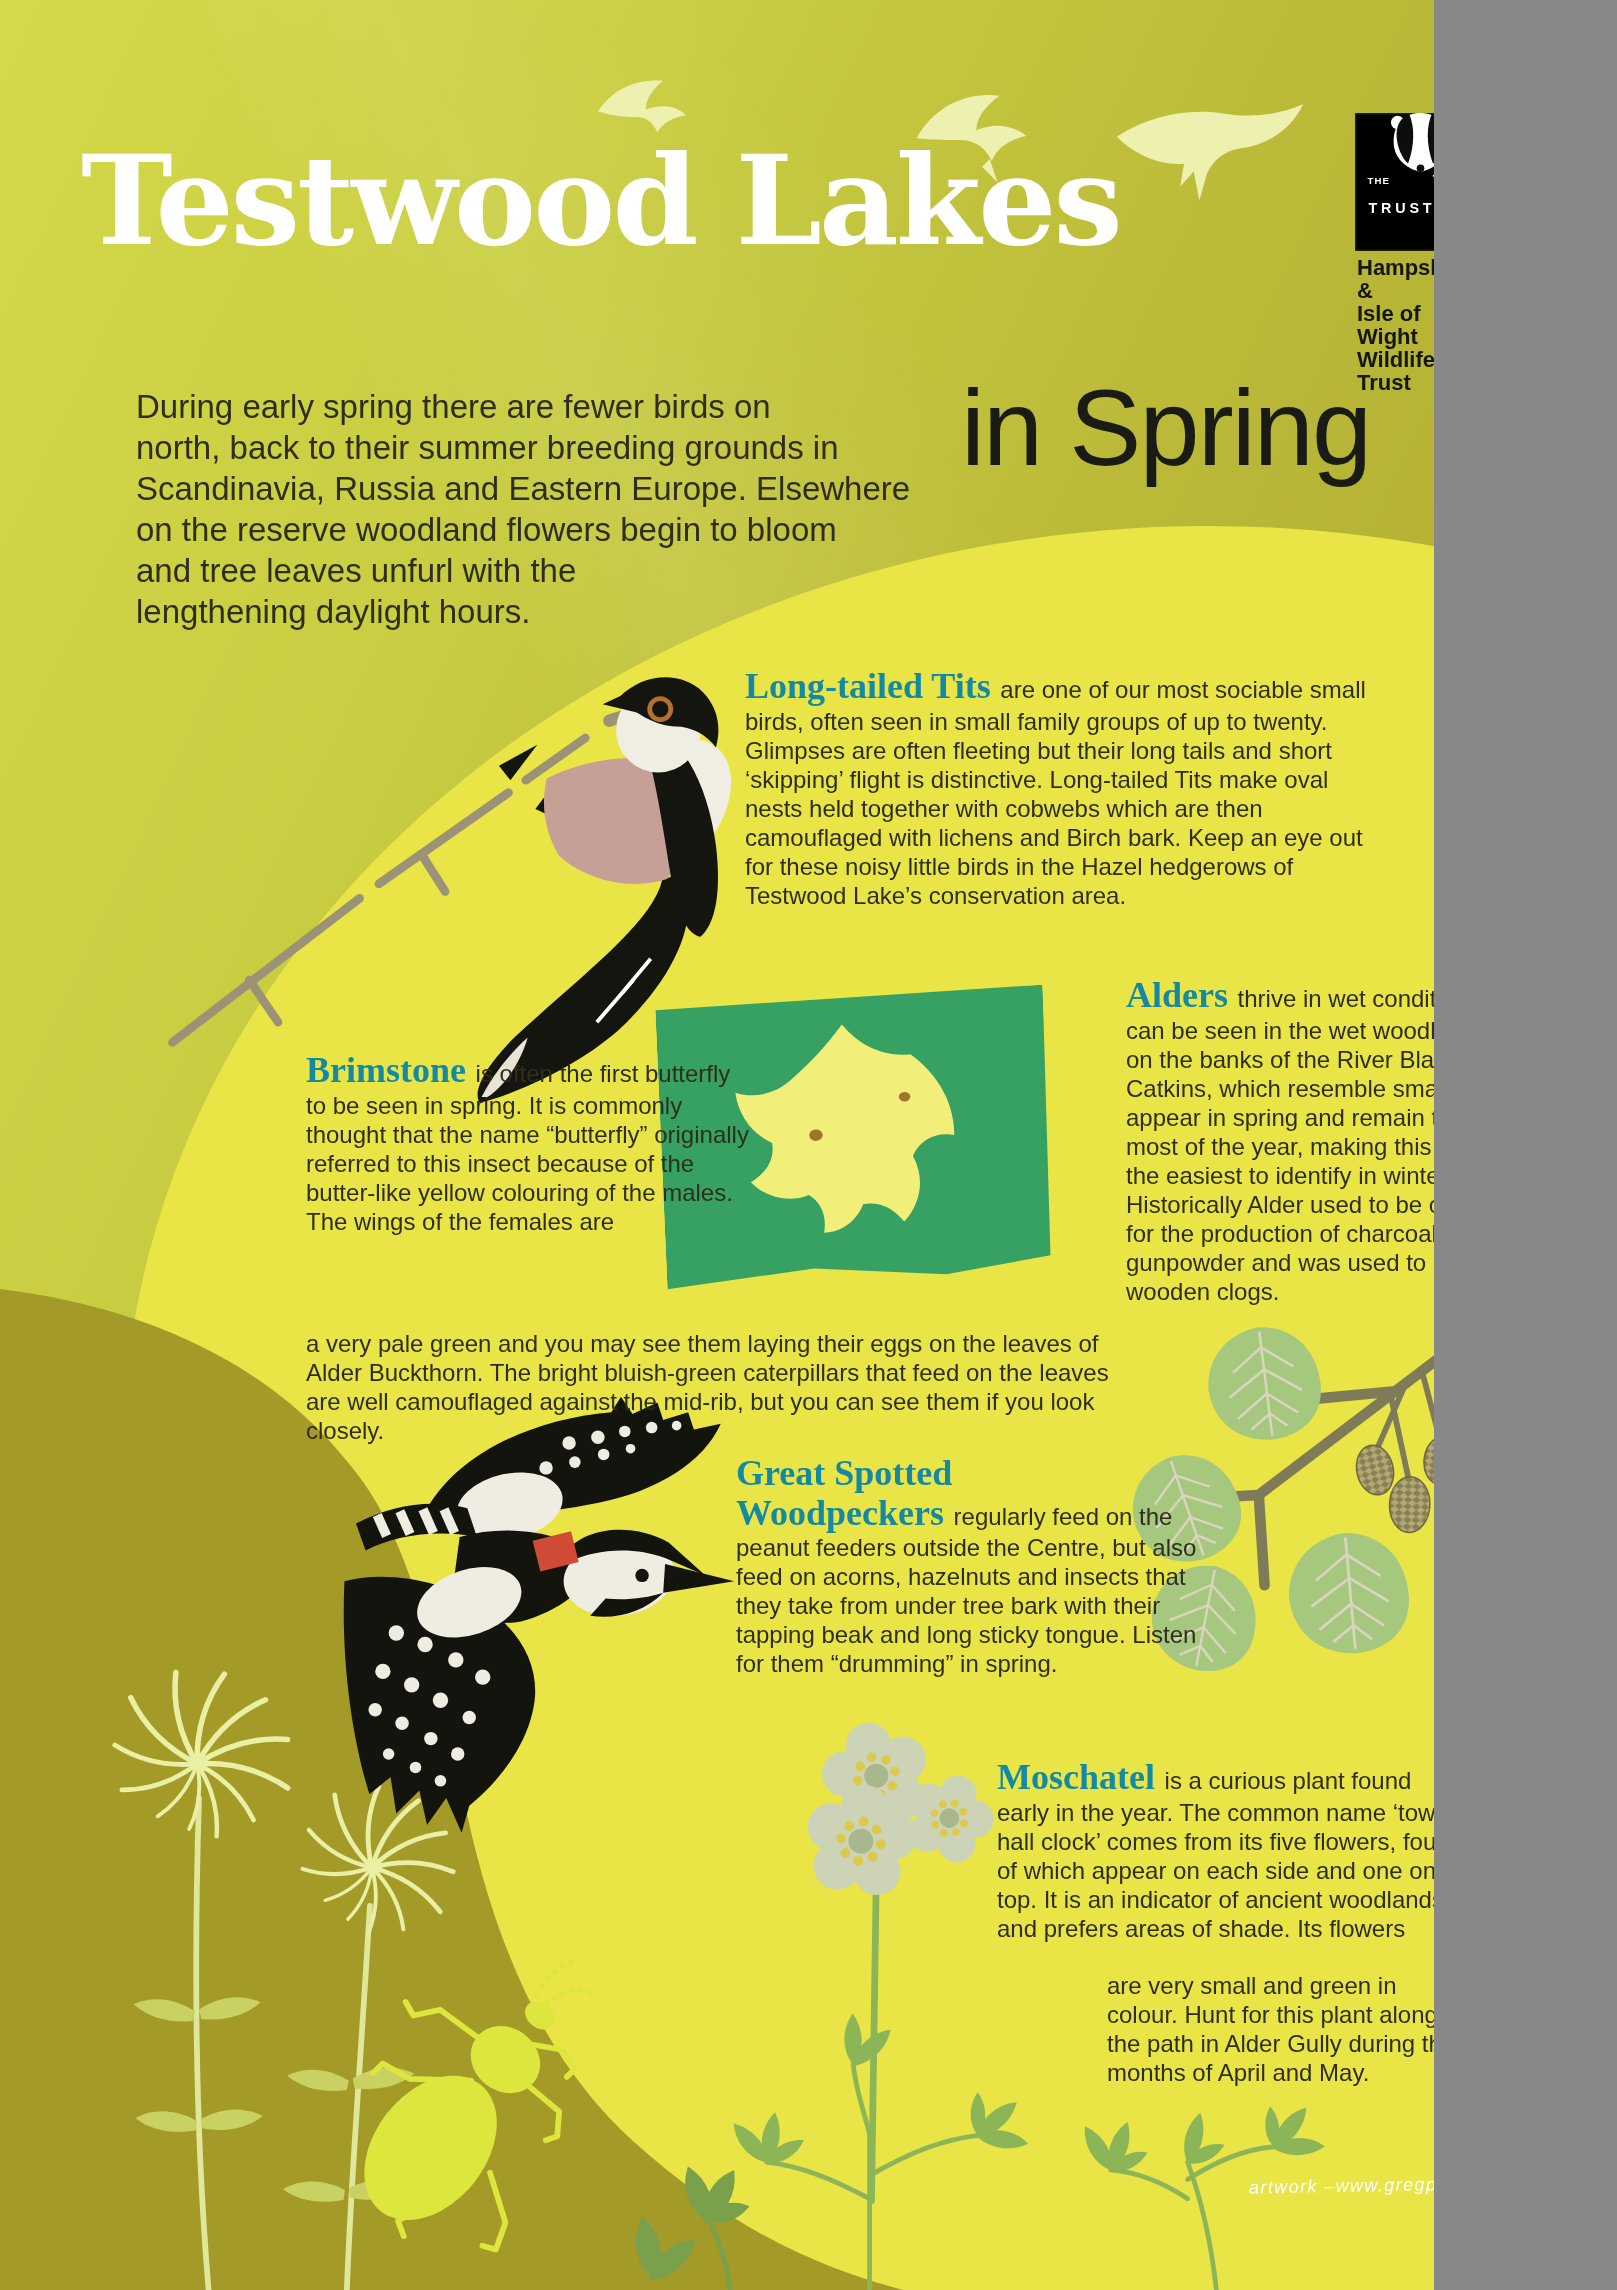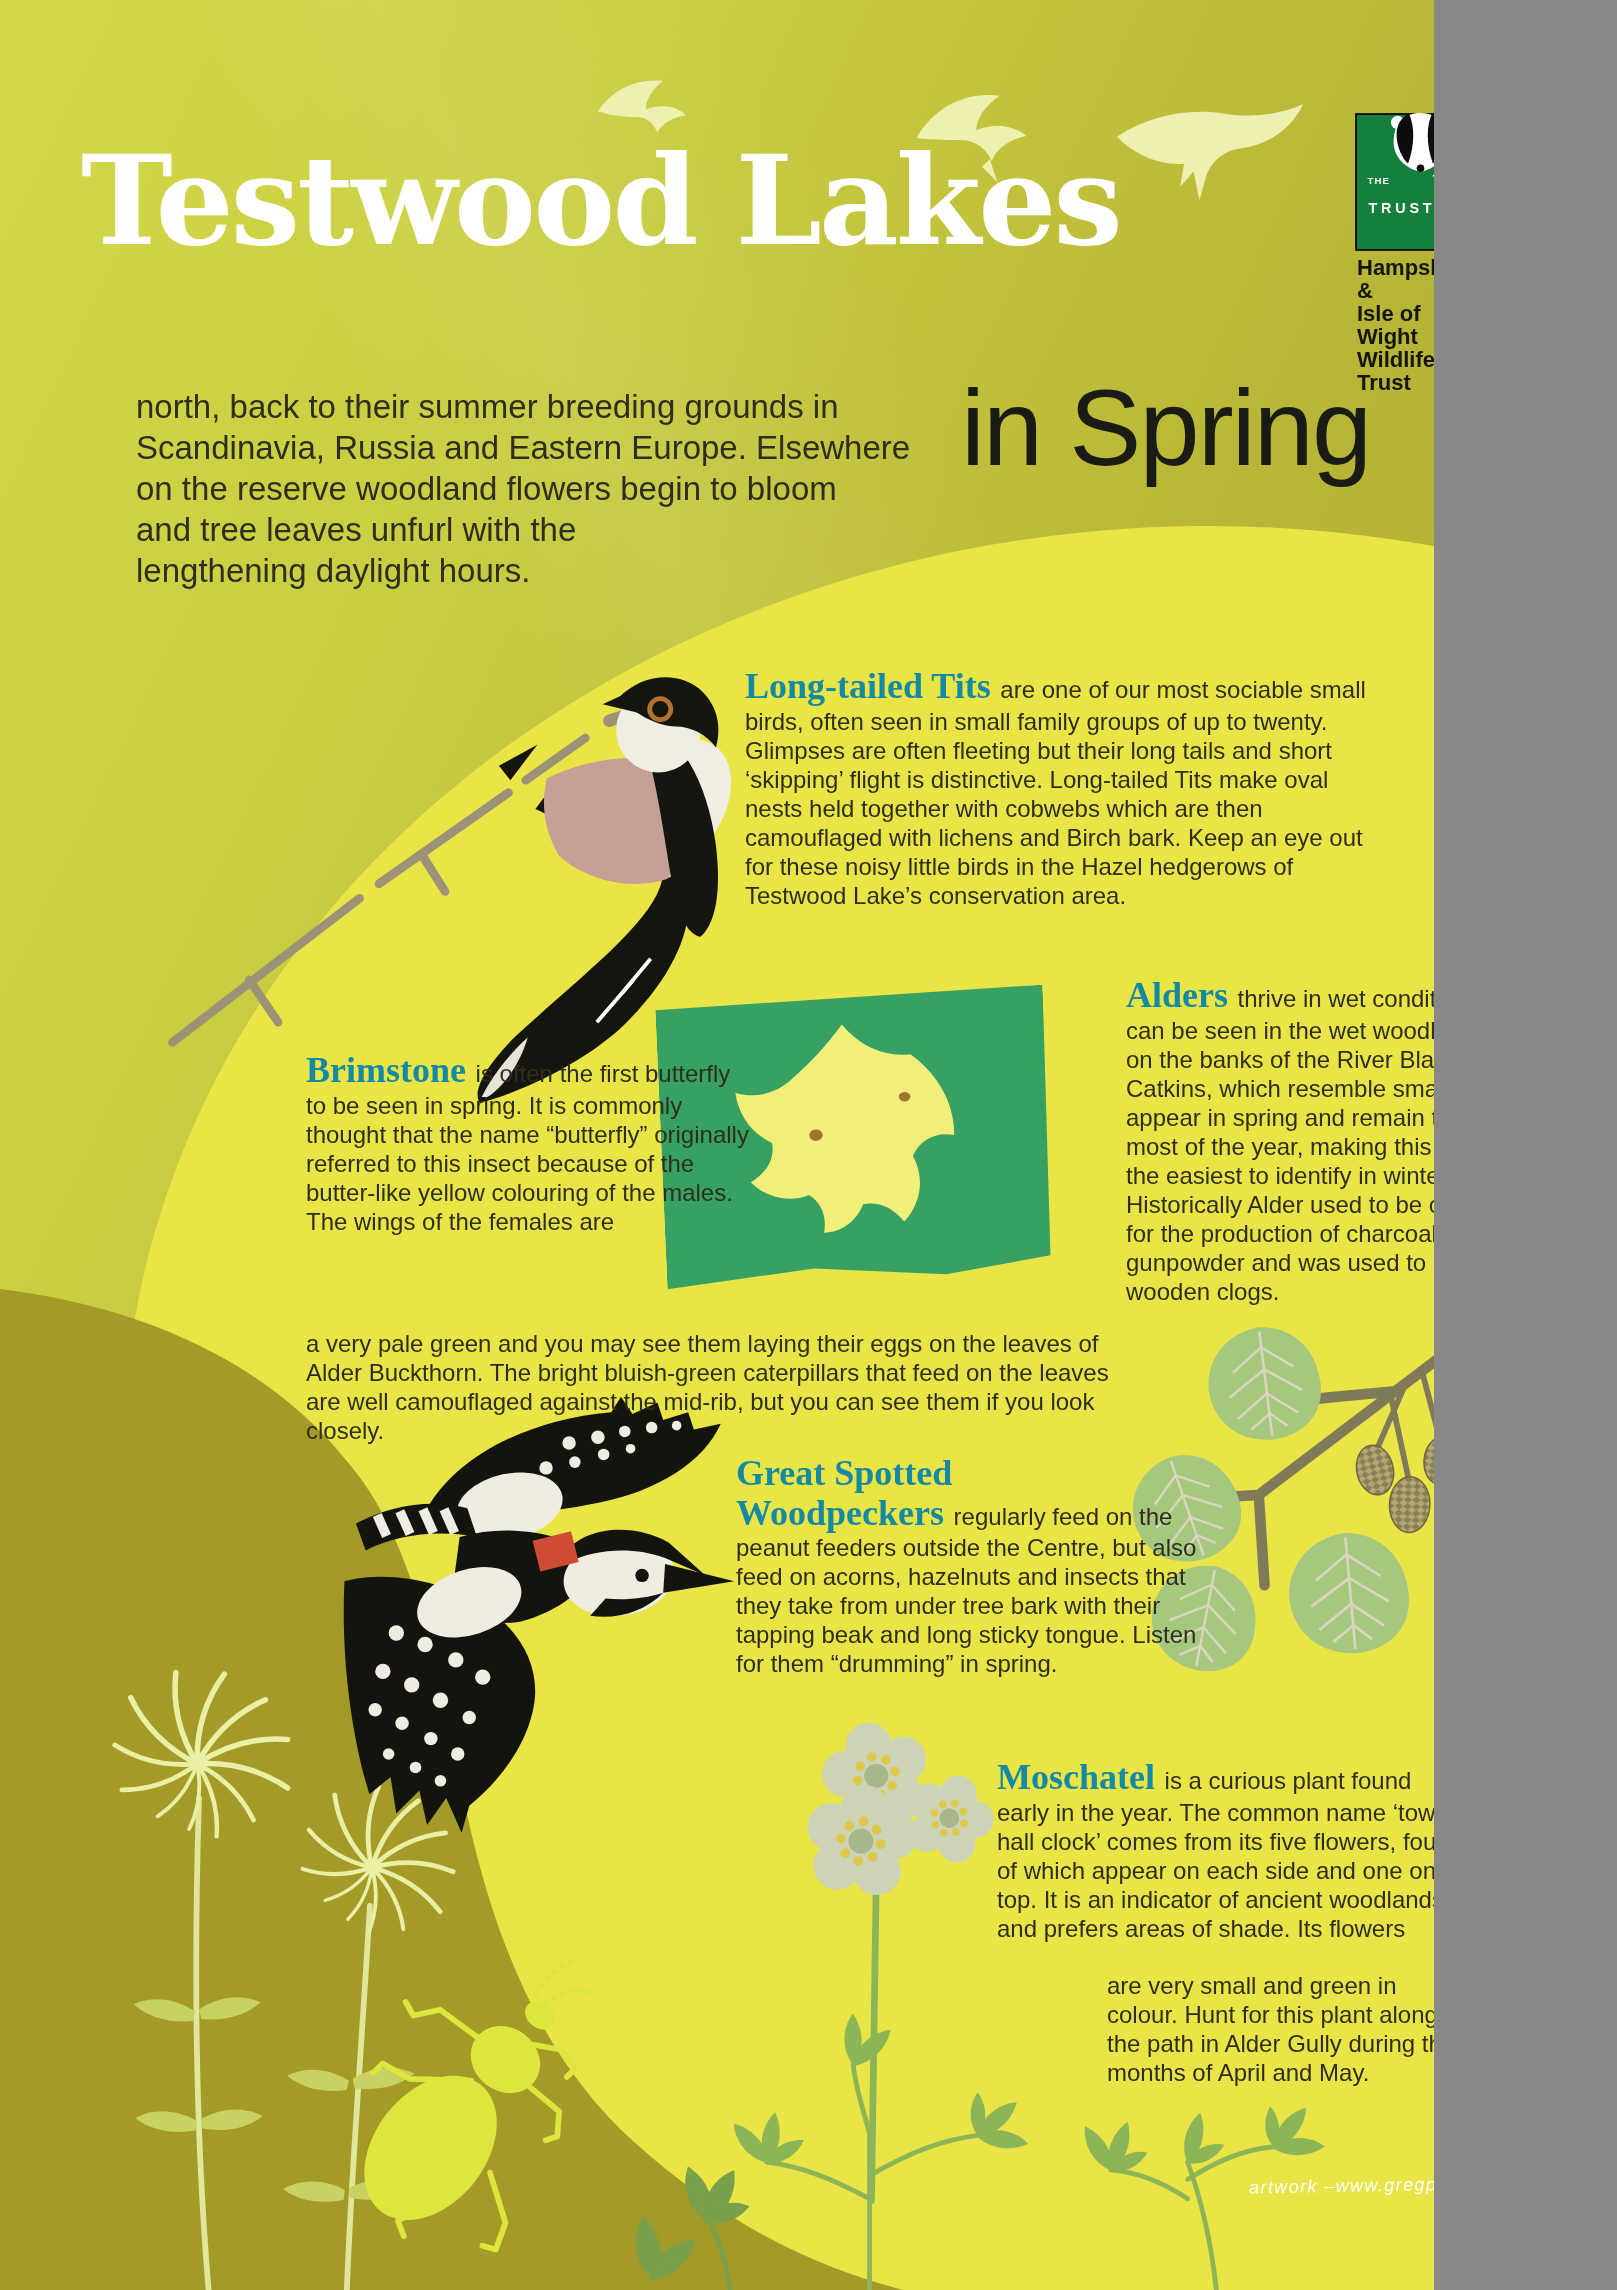--- a/index.html
+++ b/index.html
@@ -9,21 +9,21 @@
   .bg{inset:0;background:linear-gradient(115deg,#d4d94a 0%,#c8cd41 28%,#b9b737 58%,#aaa42d 100%);}
   .glint{inset:0;background:linear-gradient(62deg,rgba(255,255,255,0) 52%,rgba(255,255,255,0.07) 60%,rgba(255,255,255,0) 74%);}
   .circle{left:123px;top:526px;width:2171px;height:1859px;border-radius:50%;background:#e9e547;}
   .wedge{left:0;top:0;width:1618px;height:2290px;}
 
   .title{left:81px;top:134px;margin:0;font-family:"DejaVu Serif",serif;font-weight:700;
          font-size:123px;line-height:1.1;letter-spacing:-2.9px;color:#ffffff;white-space:nowrap;}
   .subtitle{left:961px;top:371px;width:528px;text-align:left;font-size:108px;line-height:1.05;
             letter-spacing:-1.9px;color:#1b1b15;}
 
-  .logo-box{left:1357px;top:115px;width:127px;height:134px;background:#15803d;box-shadow:0 0 0 1.9px #0d0d0d;}
+  .logo-box{left:1357px;top:115px;width:127px;height:134px;background:#000000;box-shadow:0 0 0 1.9px #0d0d0d;}
   .lg-the{left:10.6px;top:60px;font-size:9.6px;font-weight:700;letter-spacing:1px;color:#fff;}
   .lg-wild{left:32px;top:50px;font-family:"DejaVu Serif",serif;font-style:italic;font-weight:700;
            font-size:24px;color:#fff;margin-left:43px;}
   .lg-trusts{left:11.5px;top:85px;font-size:14.4px;font-weight:700;letter-spacing:3.8px;color:#fff;}
   .lg-org{left:1357px;top:256px;font-size:22px;line-height:23px;font-weight:700;color:#161610;}
 
   .intro{left:136px;top:386px;color:#2f2e1e;font-size:33px;line-height:41px;}
   .intro div{white-space:nowrap;}
 
   .sec{position:absolute;color:#2f2e1e;font-size:24px;line-height:29px;}
@@ -85,20 +85,21 @@
     <div class="abs lg-wild">wildlife</div>
     <div class="abs lg-trusts">TRUSTS</div>
   </div>
   <div class="abs lg-org">
     <div>Hampshire &amp;</div>
     <div>Isle of Wight</div>
     <div>Wildlife Trust</div>
   </div>
 
   <div class="abs intro">
+    <div>During early spring there are fewer birds on</div>
     <div>north, back to their summer breeding grounds in</div>
     <div>Scandinavia, Russia and Eastern Europe. Elsewhere</div>
     <div>on the reserve woodland flowers begin to bloom</div>
     <div>and tree leaves unfurl with the</div>
     <div>lengthening daylight hours.</div>
   </div>
 
   <svg class="abs" style="left:53px;top:1664px" width="509" height="626" viewBox="0 0 530 652">
     <defs>
       <path id="spike" d="M0,0 C12,-22 30,-44 62,-58" fill="none"></path>

